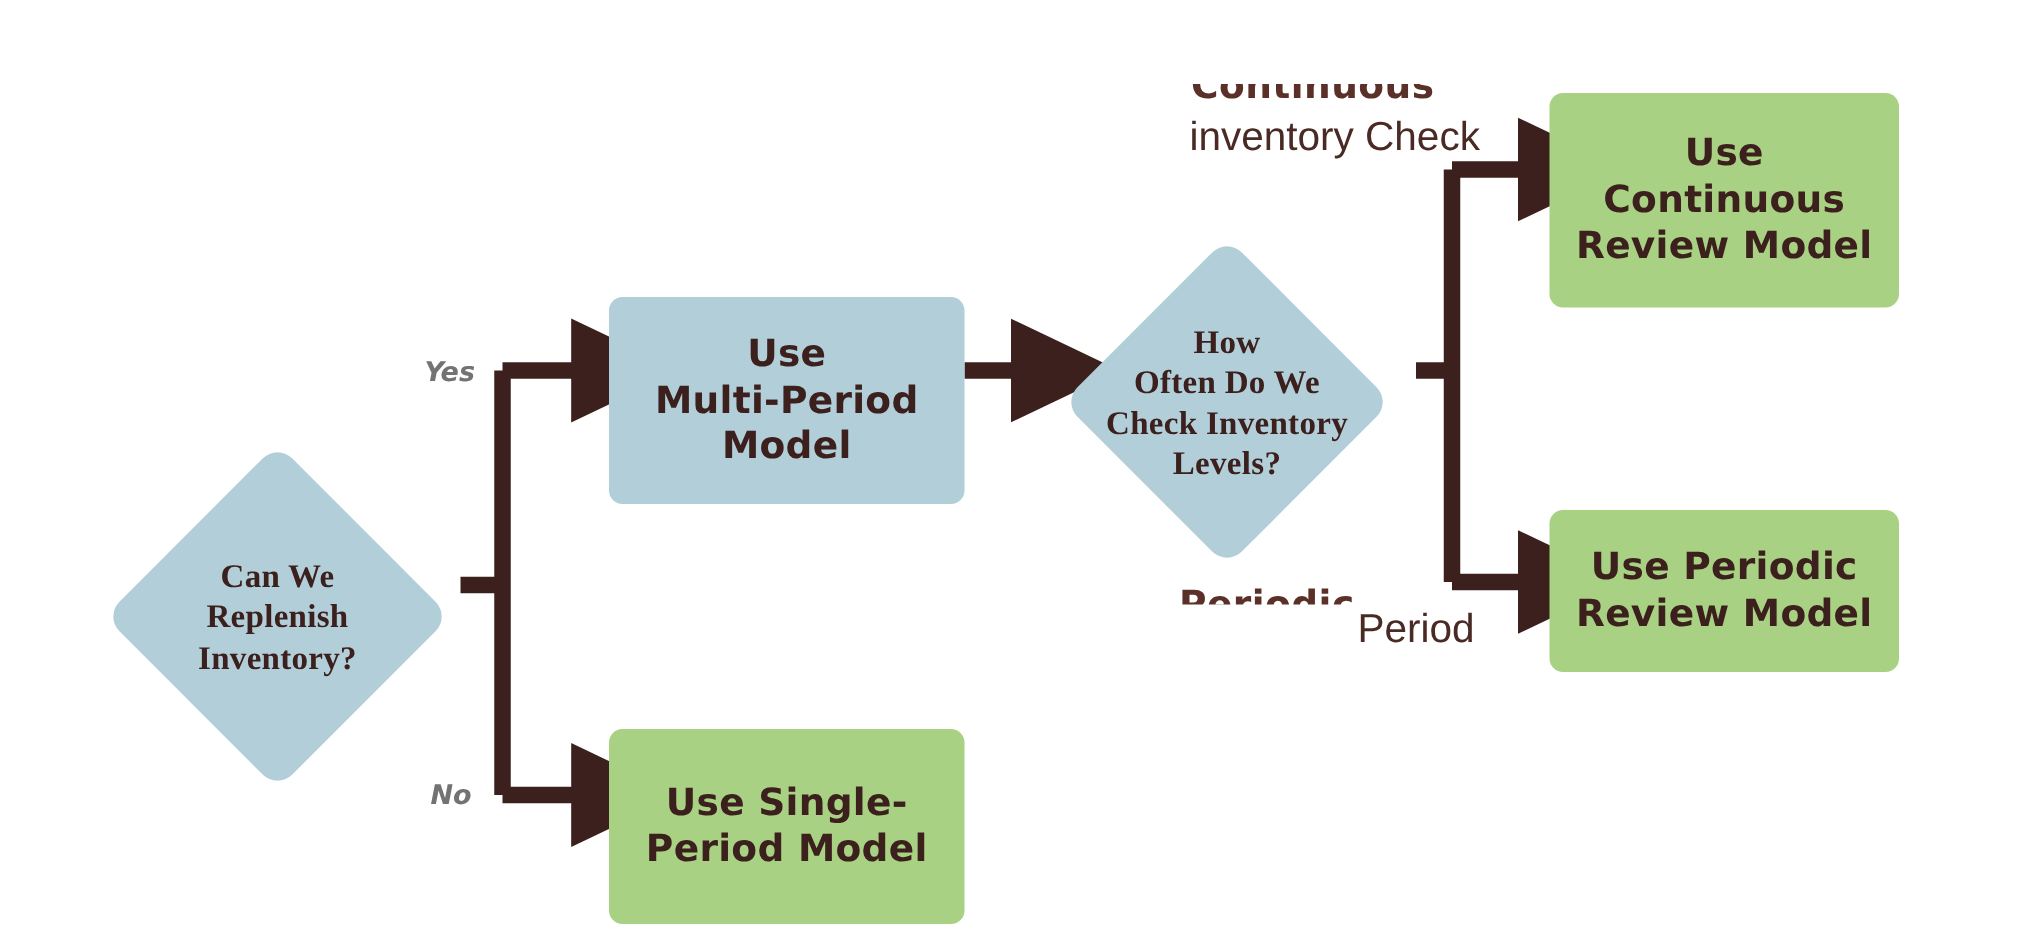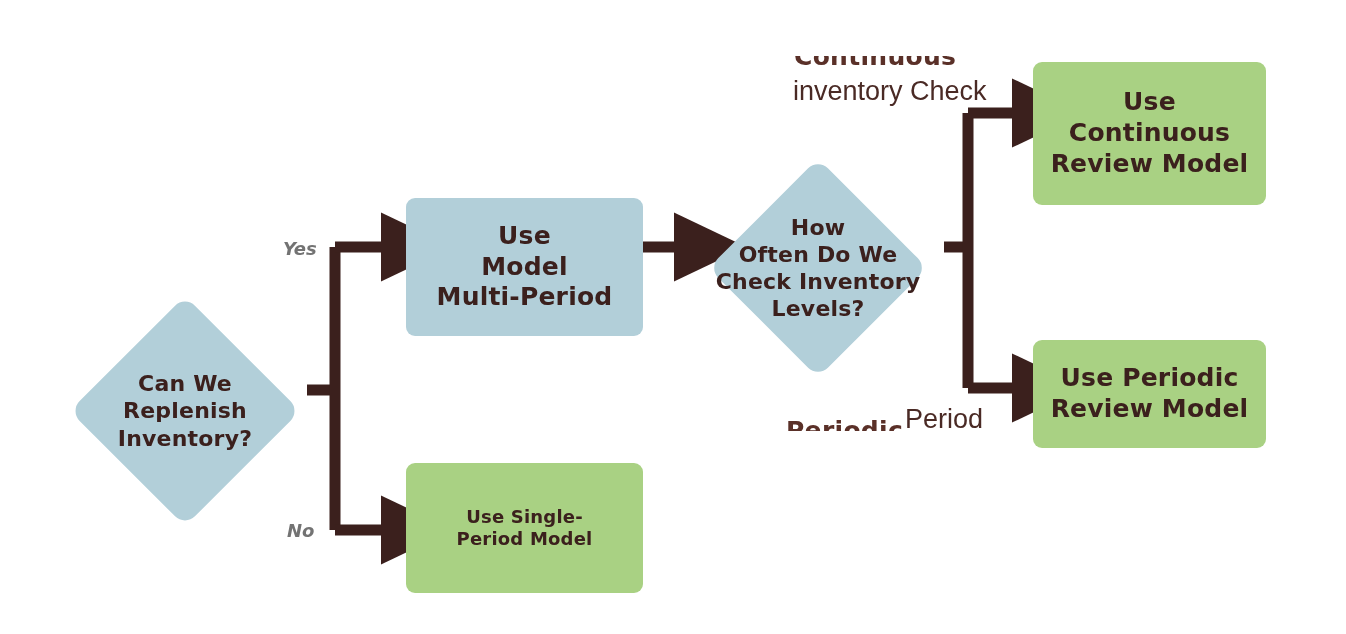--- a/index.html
+++ b/index.html
@@ -57,20 +57,21 @@
     background: #b2cfd9;
     border-radius: 14px;
     transform: translate(-50%, -50%) rotate(45deg);
   }
   .diamond .dlabel {
     position: relative;
     z-index: 2;
     width: 100%;
     padding: 0 6px;
     box-sizing: border-box;
+    font-family: Liberation Serif, serif;
   }
 
   
   .edge-label {
     position: absolute;
     color: #737373;
     font-weight: bold;
     white-space: nowrap;
     font-style: italic;
   }
@@ -148,26 +149,26 @@
     <div class="dlabel">
       <div>Can We</div>
       <div>Replenish</div>
       <div>Inventory?</div>
     </div>
   </div>
 
   <div class="node box blue" style="left:406px; top:178px; width:237px; height:138px; font-size:25px;">
     <div>
       <div>Use</div>
+      <div>Multi-Period</div>
       <div>Model</div>
-      <div>Multi-Period</div>
-    </div>
-  </div>
-
-  <div class="node box green" style="left:406px; top:443px; width:237px; height:130px; font-size:18px;">
+    </div>
+  </div>
+
+  <div class="node box green" style="left:406px; top:466px; width:237px; height:130px; font-size:25px;">
     <div>
       <div>Use Single-</div>
       <div>Period Model</div>
     </div>
   </div>
 
   <div class="node diamond" style="left:690px; top:140px; width:256px; height:216px; font-size:22px;">
     <div class="dshape" style="width:155px; height:155px;"></div>
     <div class="dlabel">
       <div>How</div>
@@ -195,19 +196,19 @@
   <div class="edge-label small" style="left:283px; top:238px;">Yes</div>
 
   <div class="edge-label small" style="left:287px; top:520px;">No</div>
 
   <div class="clipped" style="left:794px; top:56px; width:200px; height:21px;">
     <span style="left:0; top:-14px;">Continuous</span>
   </div>
 
   <div class="plainlabel" style="left:793px; top:76px; font-size:27px;">inventory Check</div>
 
-  <div class="clipped" style="left:786px; top:416px; width:180px; height:15px;">
+  <div class="clipped" style="left:786px; top:388px; width:180px; height:15px;">
     <span style="left:0; top:0;">Periodic</span>
   </div>
 
   <div class="plainlabel" style="left:905px; top:404px; font-size:27px;">Period</div>
 
 </div>
 
 </body></html>

